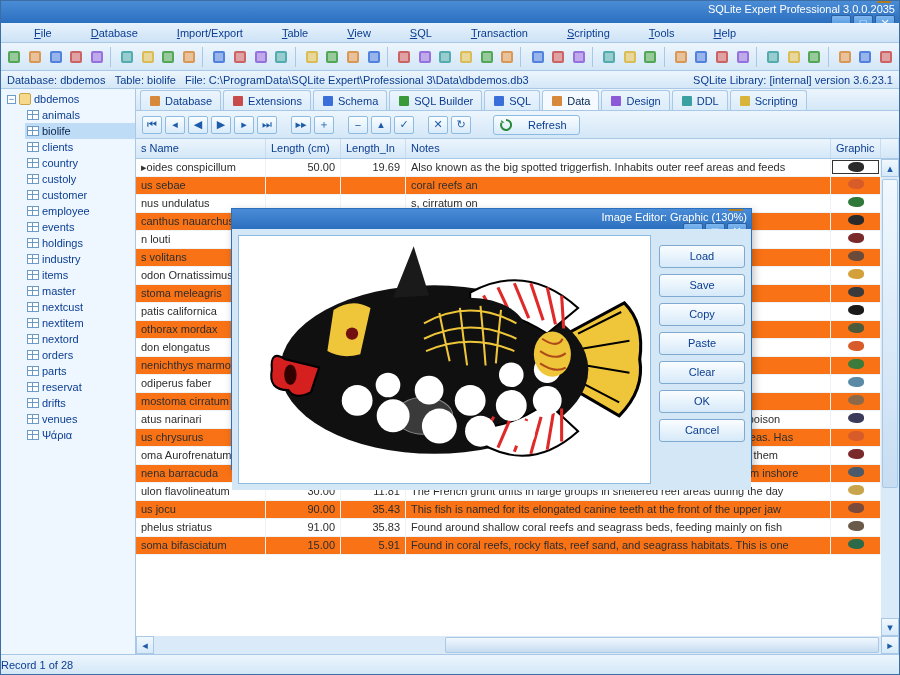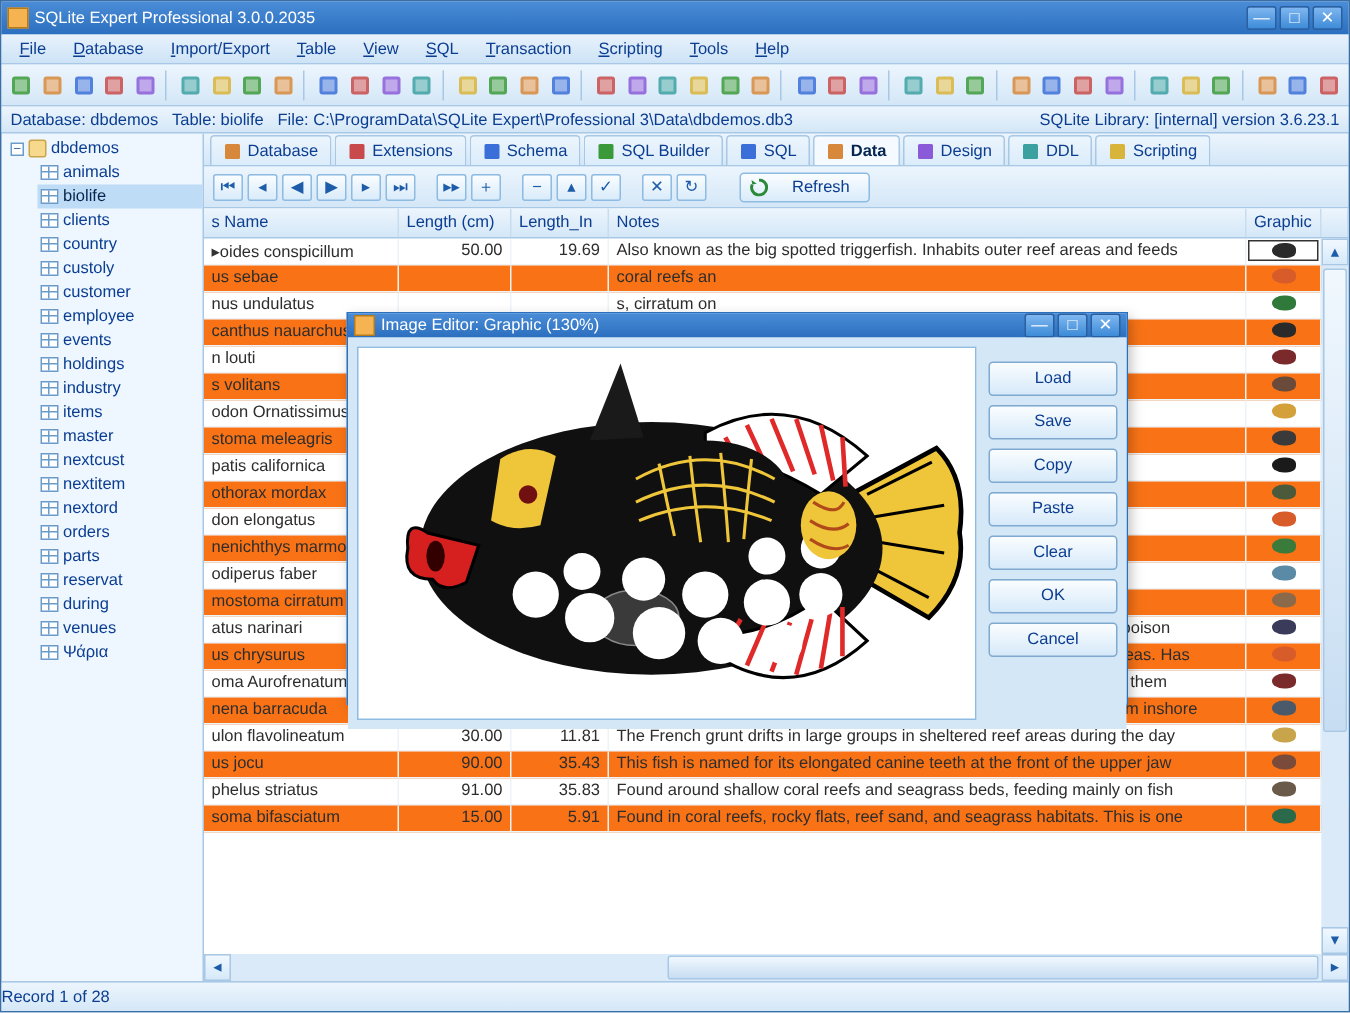--- a/index.html
+++ b/index.html
@@ -1,24 +1,24 @@
 <!DOCTYPE html>
 <html><head>
 <meta charset="utf-8">
 <style>
   * { box-sizing: border-box; margin: 0; padding: 0; font-family: Tahoma, sans-serif; font-size: 11px; }
   body { width: 900px; height: 675px; overflow: hidden; background: #a7c7e7; }
   .win { width: 900px; height: 675px; display: flex; flex-direction: column; border: 1px solid #3a6ea5; background: #d4e7f7; }
-  .titlebar { height: 22px; background: linear-gradient(#4a8cd6, #2b6fbf); display: flex; align-items: center; color: #fff; padding: 0 4px; }
+  .titlebar { height: 22px; background: linear-gradient(#4a8cd6, #2b6fbf); display: flex; align-items: flex-end; color: #fff; padding: 0 4px; flex-direction: column; }
   .titlebar .icon { width: 14px; height: 14px; background: #f6b352; margin-right: 4px; border: 1px solid #b37b1c; }
   .titlebar .title { flex: 1; font-weight: normal; }
   .titlebar .winbtns { display: flex; gap: 2px; }
   .winbtn { width: 20px; height: 16px; background: linear-gradient(#7fb7f0,#3d8bd8); border: 1px solid #2a5fa0; border-radius: 2px; color: #fff; text-align: center; line-height: 14px; }
   .menubar { height: 20px; background: linear-gradient(#e8f2fc,#cde3f6); display: flex; align-items: center; padding: 0 4px; gap: 2px; border-bottom: 1px solid #a8c8e5; }
-  .menuitem { padding: 2px 8px; color: #0b3d91; cursor: default; }
+  .menuitem { padding: 2px 8px; color: #0b3d91; cursor: default; margin-left: 21px; }
   .menuitem u { text-decoration: underline; }
   .toolbar { height: 28px; background: linear-gradient(#ecf5fd,#d4e7f7); display: flex; align-items: center; padding: 0 4px; gap: 2px; border-bottom: 1px solid #a8c8e5; }
   .tbtn { width: 20px; height: 20px; border: 1px solid transparent; border-radius: 2px; display: flex; align-items: center; justify-content: center; }
   .tbtn svg { width: 14px; height: 14px; }
   .tsep { width: 4px; height: 20px; border-left: 1px solid #a8c8e5; margin: 0 2px; }
   .statusrow { height: 18px; background: linear-gradient(#ecf5fd,#d4e7f7); display: flex; align-items: center; padding: 0 6px; color: #0b3d91; border-bottom: 1px solid #a8c8e5; }
   .statusrow .spacer { flex: 1; }
   .body { flex: 1; display: flex; overflow: hidden; }
   .sidebar { width: 135px; background: #eef7ff; border-right: 1px solid #a8c8e5; padding: 2px 0; overflow: hidden; }
   .tree-root { padding-left: 4px; }
@@ -27,21 +27,21 @@
   .db-icon { width: 12px; height: 12px; background: #f6d98c; border: 1px solid #c8a44a; border-radius: 2px; }
   .tree-children { padding-left: 20px; }
   .tree-leaf { display: flex; align-items: center; height: 16px; gap: 3px; color: #0b3d91; padding-left: 2px; }
   .tree-leaf.sel { background: #bedcf5; color: #05244f; }
   .tbl-icon { width: 12px; height: 10px; background: #fff; border: 1px solid #6b9cc9; position: relative; }
   .tbl-icon::before { content:""; position:absolute; top:3px; left:0; right:0; border-top:1px solid #6b9cc9;}
   .tbl-icon::after { content:""; position:absolute; top:0; bottom:0; left:4px; border-left:1px solid #6b9cc9;}
   .main { flex: 1; display: flex; flex-direction: column; overflow: hidden; background: #d4e7f7; }
   .tabstrip { height: 22px; display: flex; align-items: flex-end; padding: 0 4px; gap: 2px; background: linear-gradient(#ecf5fd,#d4e7f7); border-bottom: 1px solid #a8c8e5; }
   .tab { height: 20px; padding: 0 8px; display: flex; align-items: center; gap: 4px; background: linear-gradient(#ecf5fd,#dbecfa); border: 1px solid #a8c8e5; border-bottom: none; border-radius: 3px 3px 0 0; color: #0b3d91; }
-  .tab.active { background: #f4faff; font-weight: bold; color: #05244f; }
+  .tab.active { background: #f4faff; font-weight: normal; color: #05244f; }
   .tab .ticon { width:12px; height:12px; }
   .navrow { height: 28px; display: flex; align-items: center; padding: 0 6px; gap: 3px; background: linear-gradient(#ecf5fd,#d4e7f7); border-bottom: 1px solid #a8c8e5; }
   .navbtn { width: 20px; height: 18px; background: linear-gradient(#fafdff,#d9ebfa); border: 1px solid #8ebbe2; border-radius: 2px; display:flex; align-items:center; justify-content:center; color:#1c5ca8; }
   .navsep { width: 8px; }
   .refresh-btn { height: 20px; padding: 0 12px 0 6px; background: linear-gradient(#fafdff,#d9ebfa); border: 1px solid #8ebbe2; border-radius: 3px; display:flex; align-items:center; gap:16px; color:#0b3d91;text-align:center; }
   .refresh-btn .ri { width:12px; height:12px; }
   .grid { flex:1; overflow:hidden; position:relative; background:#fff; }
   .ghead { display:flex; height:20px; background:linear-gradient(#ecf5fd,#d4e7f7); border-bottom:1px solid #a8c8e5; position:absolute; top:0; left:0; right:0; }
   .gh { border-right:1px solid #c7ddef; padding:3px 5px; color:#0b3d91; overflow:hidden; white-space:nowrap; }
   .gbody { position:absolute; top:20px; left:0; right:0; bottom:18px; overflow:hidden; }
@@ -435,21 +435,21 @@
             <div class="tree-leaf">
               <div class="tbl-icon"></div>
               <span>parts</span>
             </div>
             <div class="tree-leaf">
               <div class="tbl-icon"></div>
               <span>reservat</span>
             </div>
             <div class="tree-leaf">
               <div class="tbl-icon"></div>
-              <span>during</span>
+              <span>drifts</span>
             </div>
             <div class="tree-leaf">
               <div class="tbl-icon"></div>
               <span>venues</span>
             </div>
             <div class="tree-leaf">
               <div class="tbl-icon"></div>
               <span>Ψάρια</span>
             </div>
           </div>

